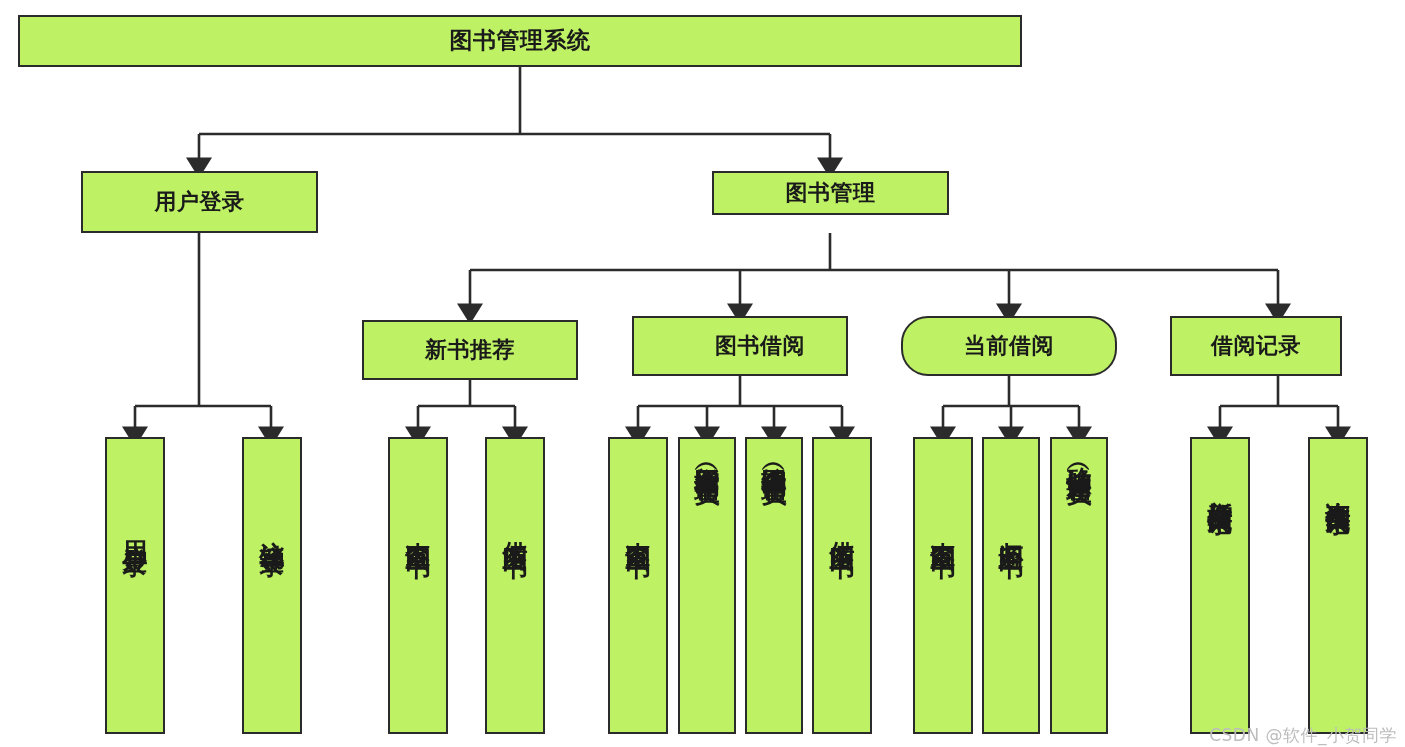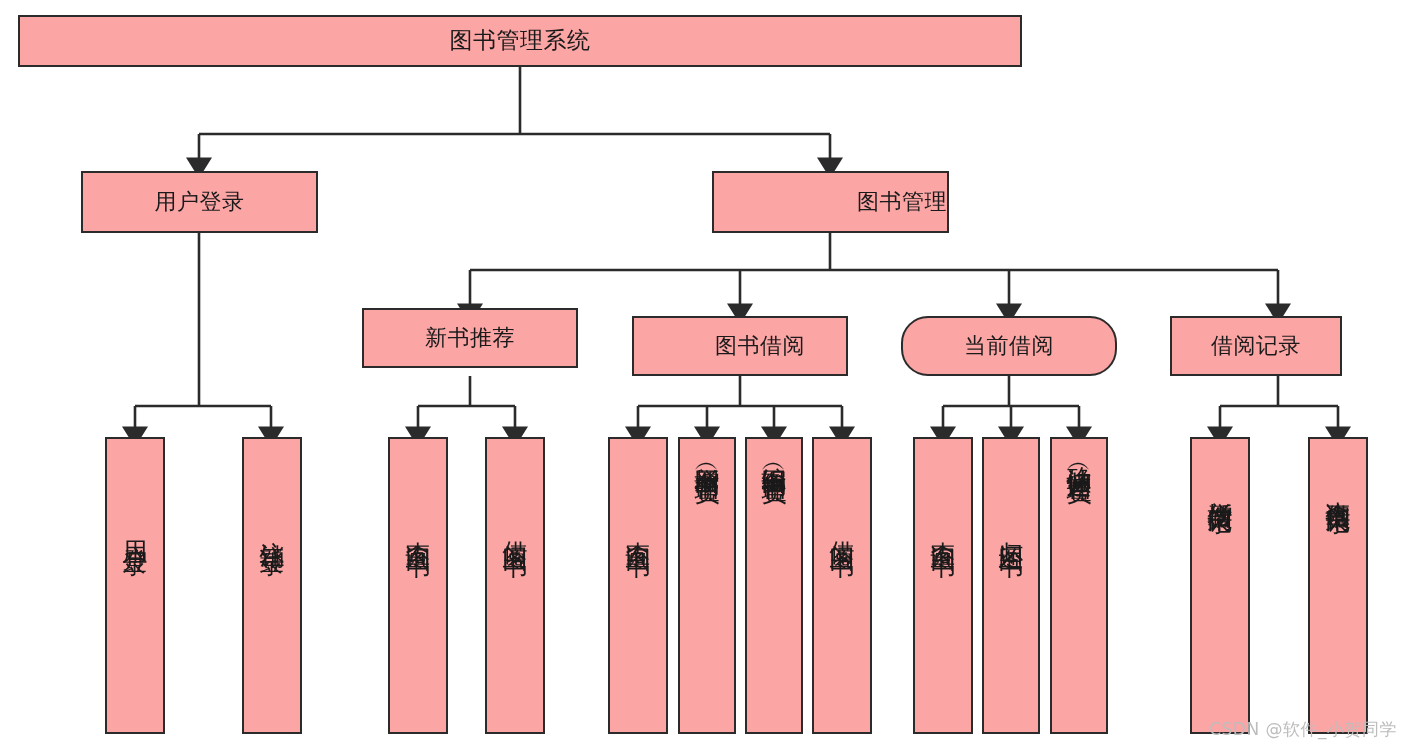--- a/index.html
+++ b/index.html
@@ -19,26 +19,27 @@
     position: absolute;
     left: 0;
     top: 0;
     width: 1405px;
     height: 747px;
     pointer-events: none;
   }
   .node {
     position: absolute;
     box-sizing: border-box;
-    background: #fca5a5;
+    background: #bef264;
     border: 2.5px solid #2b2b2b;
     display: flex;
     align-items: center;
     justify-content: center;
     z-index: 2;
+    font-weight: bold;
   }
   .node .label {
     color: #1a1a1a;
     line-height: 1.18;
     text-align: center;
     white-space: nowrap;
   }
   .node.horiz .label {
     font-size: 22px;
     letter-spacing: 0.5px;
@@ -59,21 +60,21 @@
     line-height: 1.0;
     letter-spacing: 4px;
     white-space: nowrap;
   }
   .node.vert.tall .label {
     letter-spacing: 2px;
   }
   #watermark {
     position: absolute;
     right: 8px;
-    bottom: 6px;
+    bottom: 0;
     font-size: 17px;
     color: #bdbdbd;
     letter-spacing: 0.5px;
     z-index: 3;
     white-space: nowrap;
   }
 </style>
 </head>
 <body>
 
@@ -130,25 +131,25 @@
     </g>
   </svg>
 
   <div class="node root horiz" style="left:18px; top:15px; width:1004px; height:52px;">
     <span class="label">图书管理系统</span>
   </div>
 
   <div class="node horiz" style="left:81px; top:171px; width:237px; height:62px;">
     <span class="label">用户登录</span>
   </div>
-  <div class="node horiz" style="left:712px; top:171px; width:237px; height:62px;justify-content:flex-end;">
+  <div class="node horiz" style="left:712px; top:171px; width:237px; height:44px;">
     <span class="label">图书管理</span>
   </div>
 
-  <div class="node horiz" style="left:362px; top:308px; width:216px; height:60px;">
+  <div class="node horiz" style="left:362px; top:320px; width:216px; height:60px;">
     <span class="label">新书推荐</span>
   </div>
   <div class="node horiz" style="left:632px; top:316px; width:216px; height:60px;padding-left:40px;">
     <span class="label">图书借阅</span>
   </div>
   <div class="node horiz" style="left:901px; top:316px; width:216px; height:60px;border-radius:27px;">
     <span class="label">当前借阅</span>
   </div>
   <div class="node horiz" style="left:1170px; top:316px; width:172px; height:60px;">
     <span class="label">借阅记录</span>

